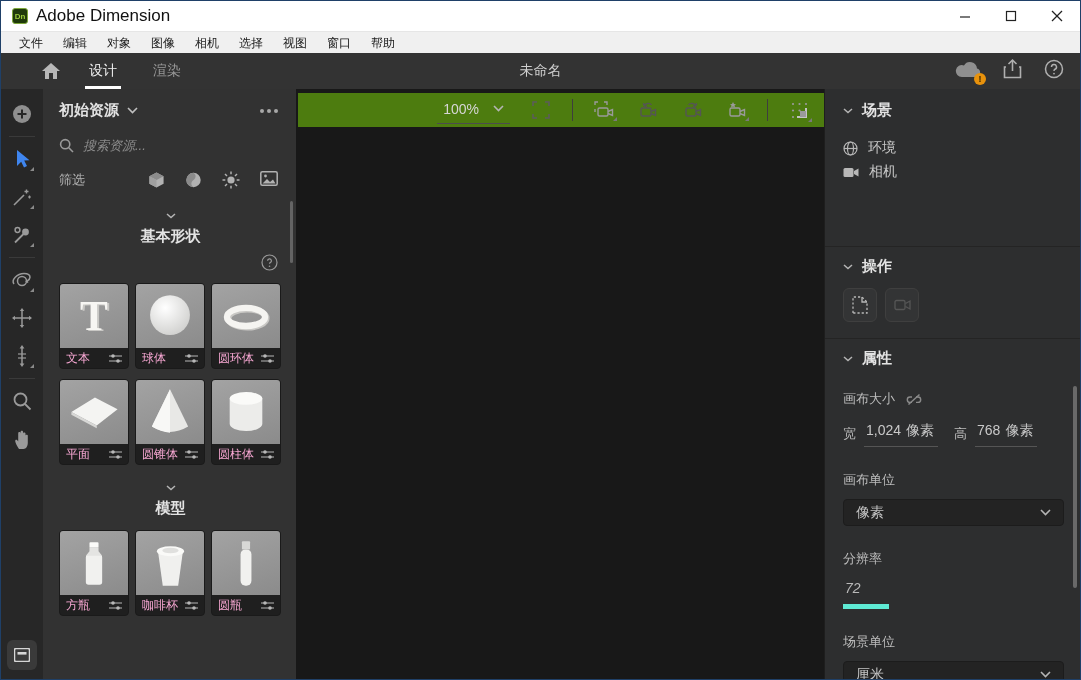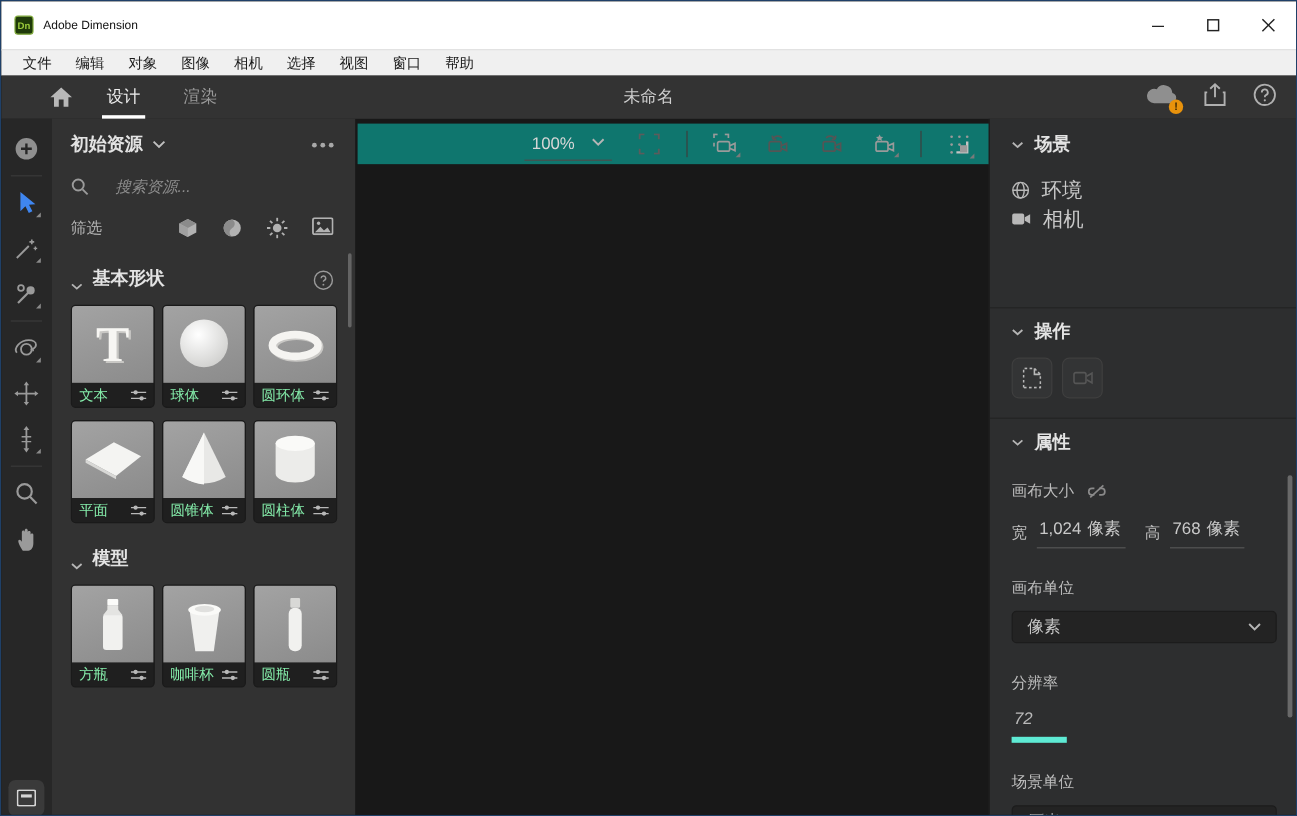--- a/index.html
+++ b/index.html
@@ -1,22 +1,22 @@
 <!DOCTYPE html>
 <html><head>
 <meta charset="utf-8">
 <style>
   * { margin:0; padding:0; box-sizing:border-box; }
   body { font-family:"Liberation Sans","DejaVu Sans",sans-serif; background:#000; }
   .window { position:relative; width:1081px; height:680px; background:#181818; border:1px solid #1f4068; overflow:hidden; }
 
   
-  .titlebar { height:40px; background:#ffffff; display:flex; align-items:center; }
+  .titlebar { height:30px; background:#ffffff; display:flex; align-items:center; }
   .dn-logo { width:16px; height:16px; margin-left:11px; background:#1f3a0a; color:#9ccc3c; border:1px solid #7ea83a; border-radius:3px; font-size:8px; font-weight:bold; display:flex; align-items:center; justify-content:center; }
-  .win-title { margin-left:8px; font-size:10px; color:#111; }
+  .win-title { margin-left:8px; font-size:17px; color:#111; }
   .win-controls { margin-left:auto; display:flex; height:100%; }
   .win-btn { width:46px; height:100%; display:flex; align-items:center; justify-content:center; }
   .win-btn svg { stroke:#222; stroke-width:1.2; fill:none; }
 
   
   .menubar { height:22px; background:#f0f0f0; border-top:1px solid #e6e6e6; display:flex; align-items:center; padding-left:8px; gap:0; }
   .menu-item { font-size:12px; color:#1a1a1a; padding:13px 10px; line-height:22px; }
 
   
   .appbar { height:36px; background:#333333; display:flex; align-items:center; position:relative; }
@@ -39,55 +39,55 @@
   .tool-sep { width:26px; height:1px; background:#3a3a3a; margin:3px 0; }
   .lib-btn { position:absolute; left:6px; bottom:9px; width:30px; height:30px; background:#3a3a3a; border-radius:6px; display:flex; align-items:center; justify-content:center; }
 
   
   .assets { width:253px; background:#323232; position:relative; padding:12px 14px 0 16px; overflow:hidden; }
   .assets-header { display:flex; align-items:center; }
   .assets-title { font-size:15px; font-weight:bold; color:#e3e3e3; }
   .more-dots { margin-left:auto; display:flex; gap:3px; padding-right:4px; }
   .more-dots i { width:4px; height:4px; background:#a8a8a8; border-radius:50%; }
   .search-row { margin-top:18px; display:flex; align-items:center; gap:9px; }
-  .search-input { flex:1; background:transparent; border:none; outline:none; font-size:13px; color:#22c55e; font-style:italic;margin-left:13px; }
+  .search-input { flex:1; background:transparent; border:none; outline:none; font-size:13px; color:#22c55e; font-style:italic; }
   .search-input::placeholder { color:#8d8d8d; font-style:italic; }
   .filter-row { margin-top:18px; display:flex; align-items:center; }
   .filter-label { font-size:13px; color:#b5b5b5; }
   .filter-icons { margin-left:auto; display:flex; gap:20px; padding-right:4px; }
-  .section-header { margin-top:24px; display:flex; align-items:flex-end; gap:8px; }
+  .section-header { margin-top:24px; display:flex; align-items:center; gap:8px;flex-direction:column; }
   .section-title { font-size:15px; font-weight:bold; color:#e3e3e3; }
   .help-circle { margin-left:auto; margin-right:4px; }
   .tile-grid { margin-top:12px; display:grid; grid-template-columns:repeat(3,70px); gap:10px 6px; }
   .tile { width:70px; border-radius:4px; overflow:hidden; background:#1f1f1f; border:1px solid #1a1a1a; }
   .thumb { height:64px; background:linear-gradient(160deg,#a3a3a3,#8b8b8b); display:flex; align-items:center; justify-content:center; }
   .thumb svg { width:58px; height:58px; }
   .tlabel { height:20px; display:flex; align-items:center; padding:0 6px; }
-  .tlabel span { font-size:12px; color:#86efac; white-space:nowrap; }
+  .tlabel span { font-size:12px; color:#f9a8d4; white-space:nowrap; }
   .tlabel svg { margin-left:auto; }
   .panel-scroll { position:absolute; right:3px; top:112px; width:3px; height:62px; background:#646464; border-radius:2px; }
 
   
   .canvas-col { flex:1; background:#181818; display:flex; flex-direction:column; }
-  .canvas-toolbar { height:34px; margin:4px 0 0 2px; background:#0f766e; display:flex; align-items:center; justify-content:flex-end; padding-right:12px; gap:18px; }
+  .canvas-toolbar { height:34px; margin:4px 0 0 2px; background:#4d7c0f; display:flex; align-items:center; justify-content:flex-end; padding-right:12px; gap:18px; }
   .zoom-ctl { display:flex; align-items:center; gap:14px; border-bottom:1px solid #4d4d4d; padding:4px 6px 6px 6px; }
   .zoom-value { font-size:14px; color:#d6d6d6; }
   .vsep { width:1px; height:22px; background:#3e3e3e; }
   .cv-icon { display:flex; align-items:center; justify-content:center; width:26px; position:relative; }
   .cv-icon .corner { position:absolute; right:0px; bottom:-2px; width:0; height:0; border-left:4px solid transparent; border-bottom:4px solid #7a7a7a; }
   .canvas-view { flex:1; background:#181818; }
 
   
   .rpanel { width:256px; background:#2d2e2f; border-left:1px solid #1e1e1e; position:relative; padding:0 16px 0 18px; }
   .rsection-header { display:flex; align-items:center; gap:9px; padding-top:12px; }
   .rsection-title { font-size:15px; font-weight:bold; color:#e3e3e3; }
   .rsep { position:relative; left:-18px; width:256px; height:1px; background:#242424; }
   .scene-items { margin-top:16px; }
   .scene-item { display:flex; align-items:center; gap:10px; height:24px; }
-  .scene-item span { font-size:17px; color:#c9c9c9; }
+  .scene-item span { font-size:14px; color:#c9c9c9; }
   .action-btns { margin-top:12px; display:flex; gap:8px; padding-bottom:16px; }
   .action-btn { width:34px; height:34px; background:#333435; border:1px solid #3f3f3f; border-radius:6px; display:flex; align-items:center; justify-content:center; }
   .prop-label { font-size:13px; color:#bdbdbd; }
   .cs-row { margin-top:22px; display:flex; align-items:center; gap:10px; }
   .wh-row { margin-top:12px; display:flex; align-items:center; }
   .wh-field { display:flex; gap:5px; border-bottom:1px solid #555555; padding:2px 4px 6px 2px; margin-left:8px; }
   .wh-field span { font-size:14px; color:#c9c9c9; }
   .dd-label { margin-top:24px; }
   .dropdown { margin-top:10px; height:27px; background:#232323; border:1px solid #1c1c1c; border-radius:4px; display:flex; align-items:center; padding:0 12px; }
   .dropdown span { font-size:14px; color:#c6c6c6; }

